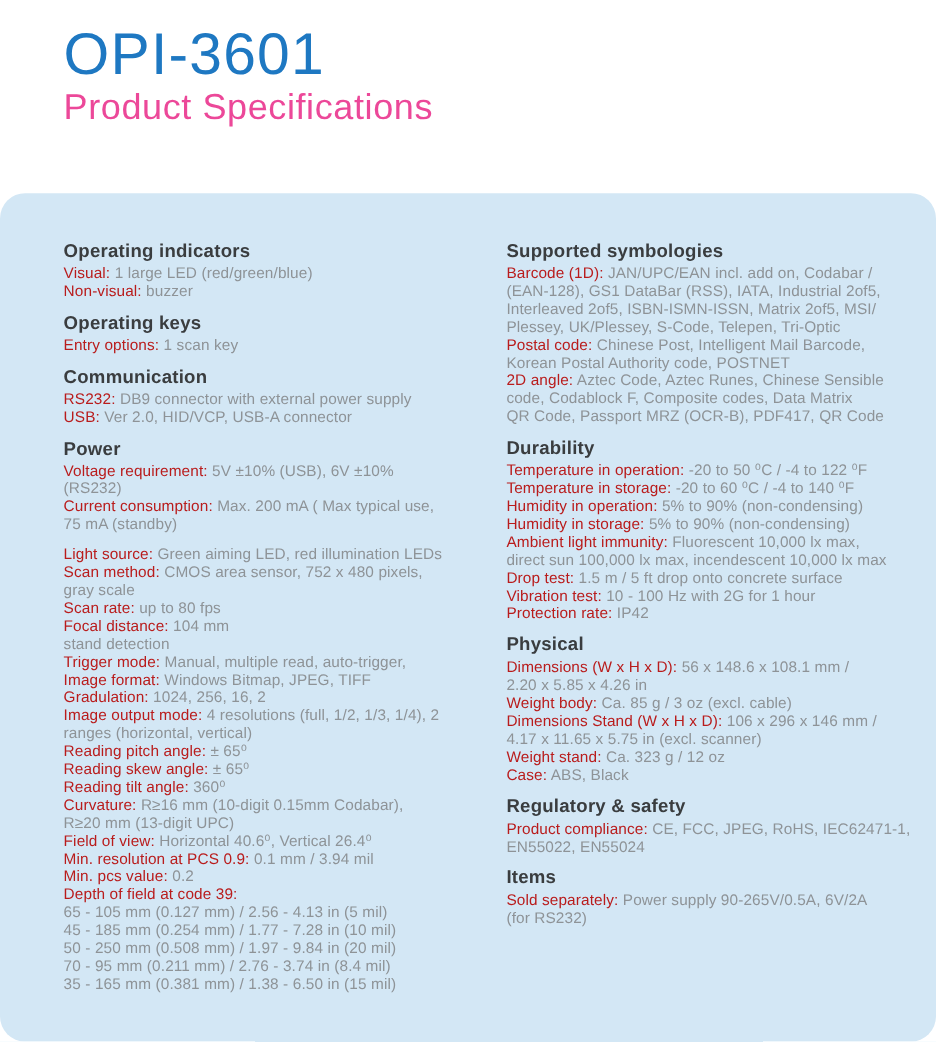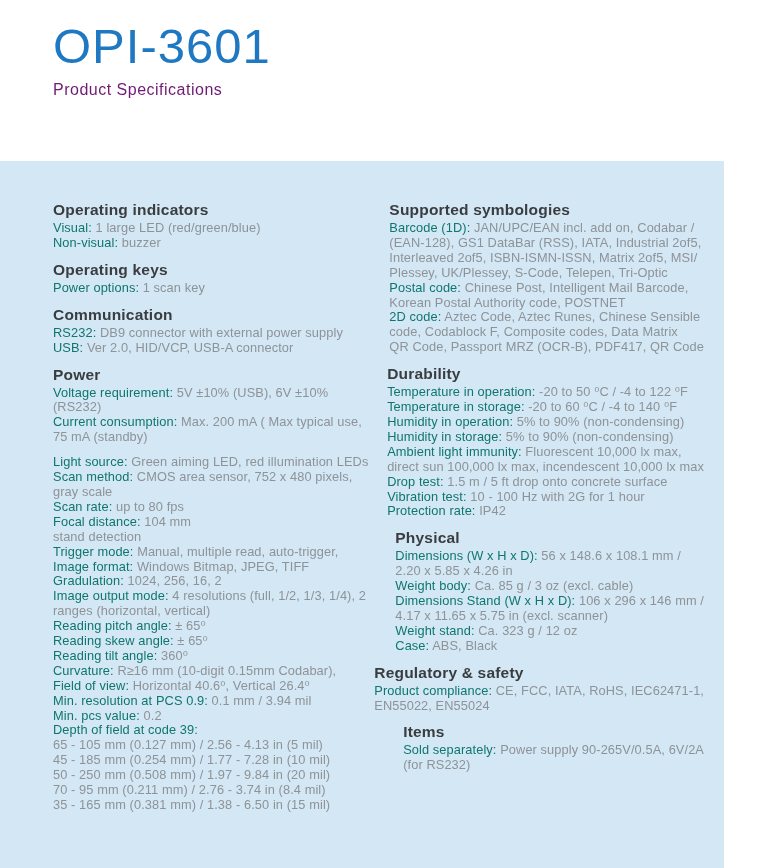--- a/index.html
+++ b/index.html
@@ -7,96 +7,97 @@
     padding: 0;
     background: #ffffff;
   }
   body {
     width: 780px;
     height: 868px;
     overflow: hidden;
     font-family: "Liberation Sans", "DejaVu Sans", sans-serif;
   }
   .page {
-    width: 724px;
+    width: 780px;
     height: 868px;
     display: flex;
     flex-direction: column;
   }
   .header {
     height: 161px;
     background: #ffffff;
     padding: 20px 0 0 53px;
     box-sizing: border-box;
   }
   .title {
     color: #1e78c2;
     font-size: 49px;
     font-weight: 400;
     letter-spacing: 1px;
     line-height: 52px;
     margin: 0;
   }
   .subtitle {
-    color: #701a75;
-    font-size: 16px;
+    color: #ec4899;
+    font-size: 30px;
     font-weight: 400;
     letter-spacing: 0.5px;
     line-height: 28px;
     margin: 4px 16px 0 0;
   }
   .panel {
     flex: 1;
     background: #d3e7f5;
     padding: 40px 20px 0 53px;
     box-sizing: border-box;
     display: flex;
+    border-radius: 21px;
   }
   .col {
     display: flex;
     flex-direction: column;
   }
   .col-left { width: 369px; }
-  .col-right { width: 338px; align-items: flex-end; }
+  .col-right { width: 338px; }
   .spec-section { margin-bottom: 10px; }
   .spec-heading {
     color: #3a3d3f;
     font-size: 15.5px;
     font-weight: 700;
     line-height: 18px;
     margin: 0 0 2px 0;
     letter-spacing: 0.2px;
   }
   .spec-line {
     font-size: 12.8px;
     line-height: 14.9px;
     letter-spacing: 0.1px;
     white-space: nowrap;
   }
-  .spec-label { color: #0f766e; }
+  .spec-label { color: #b91c1c; }
   .spec-value { color: #8e9397; }
 </style>
 </head>
 <body>
 
 <div class="page">
   <div class="header">
     <h1 class="title">OPI-3601</h1>
     <h2 class="subtitle">Product Specifications</h2>
   </div>
   <div class="panel">
     <div class="col col-left">
         <div class="spec-section">
           <div class="spec-heading">Operating indicators</div>
           <div class="spec-line"><span class="spec-label">Visual:</span><span class="spec-value"> 1 large LED (red/green/blue)</span></div>
           <div class="spec-line"><span class="spec-label">Non-visual:</span><span class="spec-value"> buzzer</span></div>
         </div>
         <div class="spec-section">
           <div class="spec-heading">Operating keys</div>
-          <div class="spec-line"><span class="spec-label">Power options:</span><span class="spec-value"> 1 scan key</span></div>
+          <div class="spec-line"><span class="spec-label">Entry options:</span><span class="spec-value"> 1 scan key</span></div>
         </div>
         <div class="spec-section">
           <div class="spec-heading">Communication</div>
           <div class="spec-line"><span class="spec-label">RS232:</span><span class="spec-value"> DB9 connector with external power supply</span></div>
           <div class="spec-line"><span class="spec-label">USB:</span><span class="spec-value"> Ver 2.0, HID/VCP, USB-A connector</span></div>
         </div>
         <div class="spec-section">
           <div class="spec-heading">Power</div>
           <div class="spec-line"><span class="spec-label">Voltage requirement:</span><span class="spec-value"> 5V ±10% (USB), 6V ±10%</span></div>
           <div class="spec-line"><span class="spec-value">(RS232)</span></div>
@@ -112,41 +113,42 @@
           <div class="spec-line"><span class="spec-value">stand detection</span></div>
           <div class="spec-line"><span class="spec-label">Trigger mode:</span><span class="spec-value"> Manual, multiple read, auto-trigger,</span></div>
           <div class="spec-line"><span class="spec-label">Image format:</span><span class="spec-value"> Windows Bitmap, JPEG, TIFF</span></div>
           <div class="spec-line"><span class="spec-label">Gradulation:</span><span class="spec-value"> 1024, 256, 16, 2</span></div>
           <div class="spec-line"><span class="spec-label">Image output mode:</span><span class="spec-value"> 4 resolutions (full, 1/2, 1/3, 1/4), 2</span></div>
           <div class="spec-line"><span class="spec-value">ranges (horizontal, vertical)</span></div>
           <div class="spec-line"><span class="spec-label">Reading pitch angle:</span><span class="spec-value"> ± 65⁰</span></div>
           <div class="spec-line"><span class="spec-label">Reading skew angle:</span><span class="spec-value"> ± 65⁰</span></div>
           <div class="spec-line"><span class="spec-label">Reading tilt angle:</span><span class="spec-value"> 360⁰</span></div>
           <div class="spec-line"><span class="spec-label">Curvature:</span><span class="spec-value"> R≥16 mm (10-digit 0.15mm Codabar),</span></div>
+          <div class="spec-line"><span class="spec-value">R≥20 mm (13-digit UPC)</span></div>
           <div class="spec-line"><span class="spec-label">Field of view:</span><span class="spec-value"> Horizontal 40.6⁰, Vertical 26.4⁰</span></div>
           <div class="spec-line"><span class="spec-label">Min. resolution at PCS 0.9:</span><span class="spec-value"> 0.1 mm / 3.94 mil</span></div>
           <div class="spec-line"><span class="spec-label">Min. pcs value:</span><span class="spec-value"> 0.2</span></div>
           <div class="spec-line"><span class="spec-label">Depth of field at code 39:</span></div>
           <div class="spec-line"><span class="spec-value">65 - 105 mm (0.127 mm) / 2.56 - 4.13 in (5 mil)</span></div>
           <div class="spec-line"><span class="spec-value">45 - 185 mm (0.254 mm) / 1.77 - 7.28 in (10 mil)</span></div>
           <div class="spec-line"><span class="spec-value">50 - 250 mm (0.508 mm) / 1.97 - 9.84 in (20 mil)</span></div>
           <div class="spec-line"><span class="spec-value">70 - 95 mm (0.211 mm) / 2.76 - 3.74 in (8.4 mil)</span></div>
           <div class="spec-line"><span class="spec-value">35 - 165 mm (0.381 mm) / 1.38 - 6.50 in (15 mil)</span></div>
         </div>
       </div>
     <div class="col col-right">
         <div class="spec-section">
           <div class="spec-heading">Supported symbologies</div>
           <div class="spec-line"><span class="spec-label">Barcode (1D):</span><span class="spec-value"> JAN/UPC/EAN incl. add on, Codabar /</span></div>
           <div class="spec-line"><span class="spec-value">(EAN-128), GS1 DataBar (RSS), IATA, Industrial 2of5,</span></div>
           <div class="spec-line"><span class="spec-value">Interleaved 2of5, ISBN-ISMN-ISSN, Matrix 2of5, MSI/</span></div>
           <div class="spec-line"><span class="spec-value">Plessey, UK/Plessey, S-Code, Telepen, Tri-Optic</span></div>
           <div class="spec-line"><span class="spec-label">Postal code:</span><span class="spec-value"> Chinese Post, Intelligent Mail Barcode,</span></div>
           <div class="spec-line"><span class="spec-value">Korean Postal Authority code, POSTNET</span></div>
-          <div class="spec-line"><span class="spec-label">2D code:</span><span class="spec-value"> Aztec Code, Aztec Runes, Chinese Sensible</span></div>
+          <div class="spec-line"><span class="spec-label">2D angle:</span><span class="spec-value"> Aztec Code, Aztec Runes, Chinese Sensible</span></div>
           <div class="spec-line"><span class="spec-value">code, Codablock F, Composite codes, Data Matrix</span></div>
           <div class="spec-line"><span class="spec-value">QR Code, Passport MRZ (OCR-B), PDF417, QR Code</span></div>
         </div>
         <div class="spec-section">
           <div class="spec-heading">Durability</div>
           <div class="spec-line"><span class="spec-label">Temperature in operation:</span><span class="spec-value"> -20 to 50 ⁰C / -4 to 122 ⁰F</span></div>
           <div class="spec-line"><span class="spec-label">Temperature in storage:</span><span class="spec-value"> -20 to 60 ⁰C / -4 to 140 ⁰F</span></div>
           <div class="spec-line"><span class="spec-label">Humidity in operation:</span><span class="spec-value"> 5% to 90% (non-condensing)</span></div>
           <div class="spec-line"><span class="spec-label">Humidity in storage:</span><span class="spec-value"> 5% to 90% (non-condensing)</span></div>
           <div class="spec-line"><span class="spec-label">Ambient light immunity:</span><span class="spec-value"> Fluorescent 10,000 lx max,</span></div>
@@ -160,21 +162,21 @@
           <div class="spec-line"><span class="spec-label">Dimensions (W x H x D):</span><span class="spec-value"> 56 x 148.6 x 108.1 mm /</span></div>
           <div class="spec-line"><span class="spec-value">2.20 x 5.85 x 4.26 in</span></div>
           <div class="spec-line"><span class="spec-label">Weight body:</span><span class="spec-value"> Ca. 85 g / 3 oz (excl. cable)</span></div>
           <div class="spec-line"><span class="spec-label">Dimensions Stand (W x H x D):</span><span class="spec-value"> 106 x 296 x 146 mm /</span></div>
           <div class="spec-line"><span class="spec-value">4.17 x 11.65 x 5.75 in (excl. scanner)</span></div>
           <div class="spec-line"><span class="spec-label">Weight stand:</span><span class="spec-value"> Ca. 323 g / 12 oz</span></div>
           <div class="spec-line"><span class="spec-label">Case:</span><span class="spec-value"> ABS, Black</span></div>
         </div>
         <div class="spec-section">
           <div class="spec-heading">Regulatory &amp; safety</div>
-          <div class="spec-line"><span class="spec-label">Product compliance:</span><span class="spec-value"> CE, FCC, IATA, RoHS, IEC62471-1,</span></div>
+          <div class="spec-line"><span class="spec-label">Product compliance:</span><span class="spec-value"> CE, FCC, JPEG, RoHS, IEC62471-1,</span></div>
           <div class="spec-line"><span class="spec-value">EN55022, EN55024</span></div>
         </div>
         <div class="spec-section">
           <div class="spec-heading">Items</div>
           <div class="spec-line"><span class="spec-label">Sold separately:</span><span class="spec-value"> Power supply 90-265V/0.5A, 6V/2A</span></div>
           <div class="spec-line"><span class="spec-value">(for RS232)</span></div>
         </div>
       </div>
   </div>
 </div>

